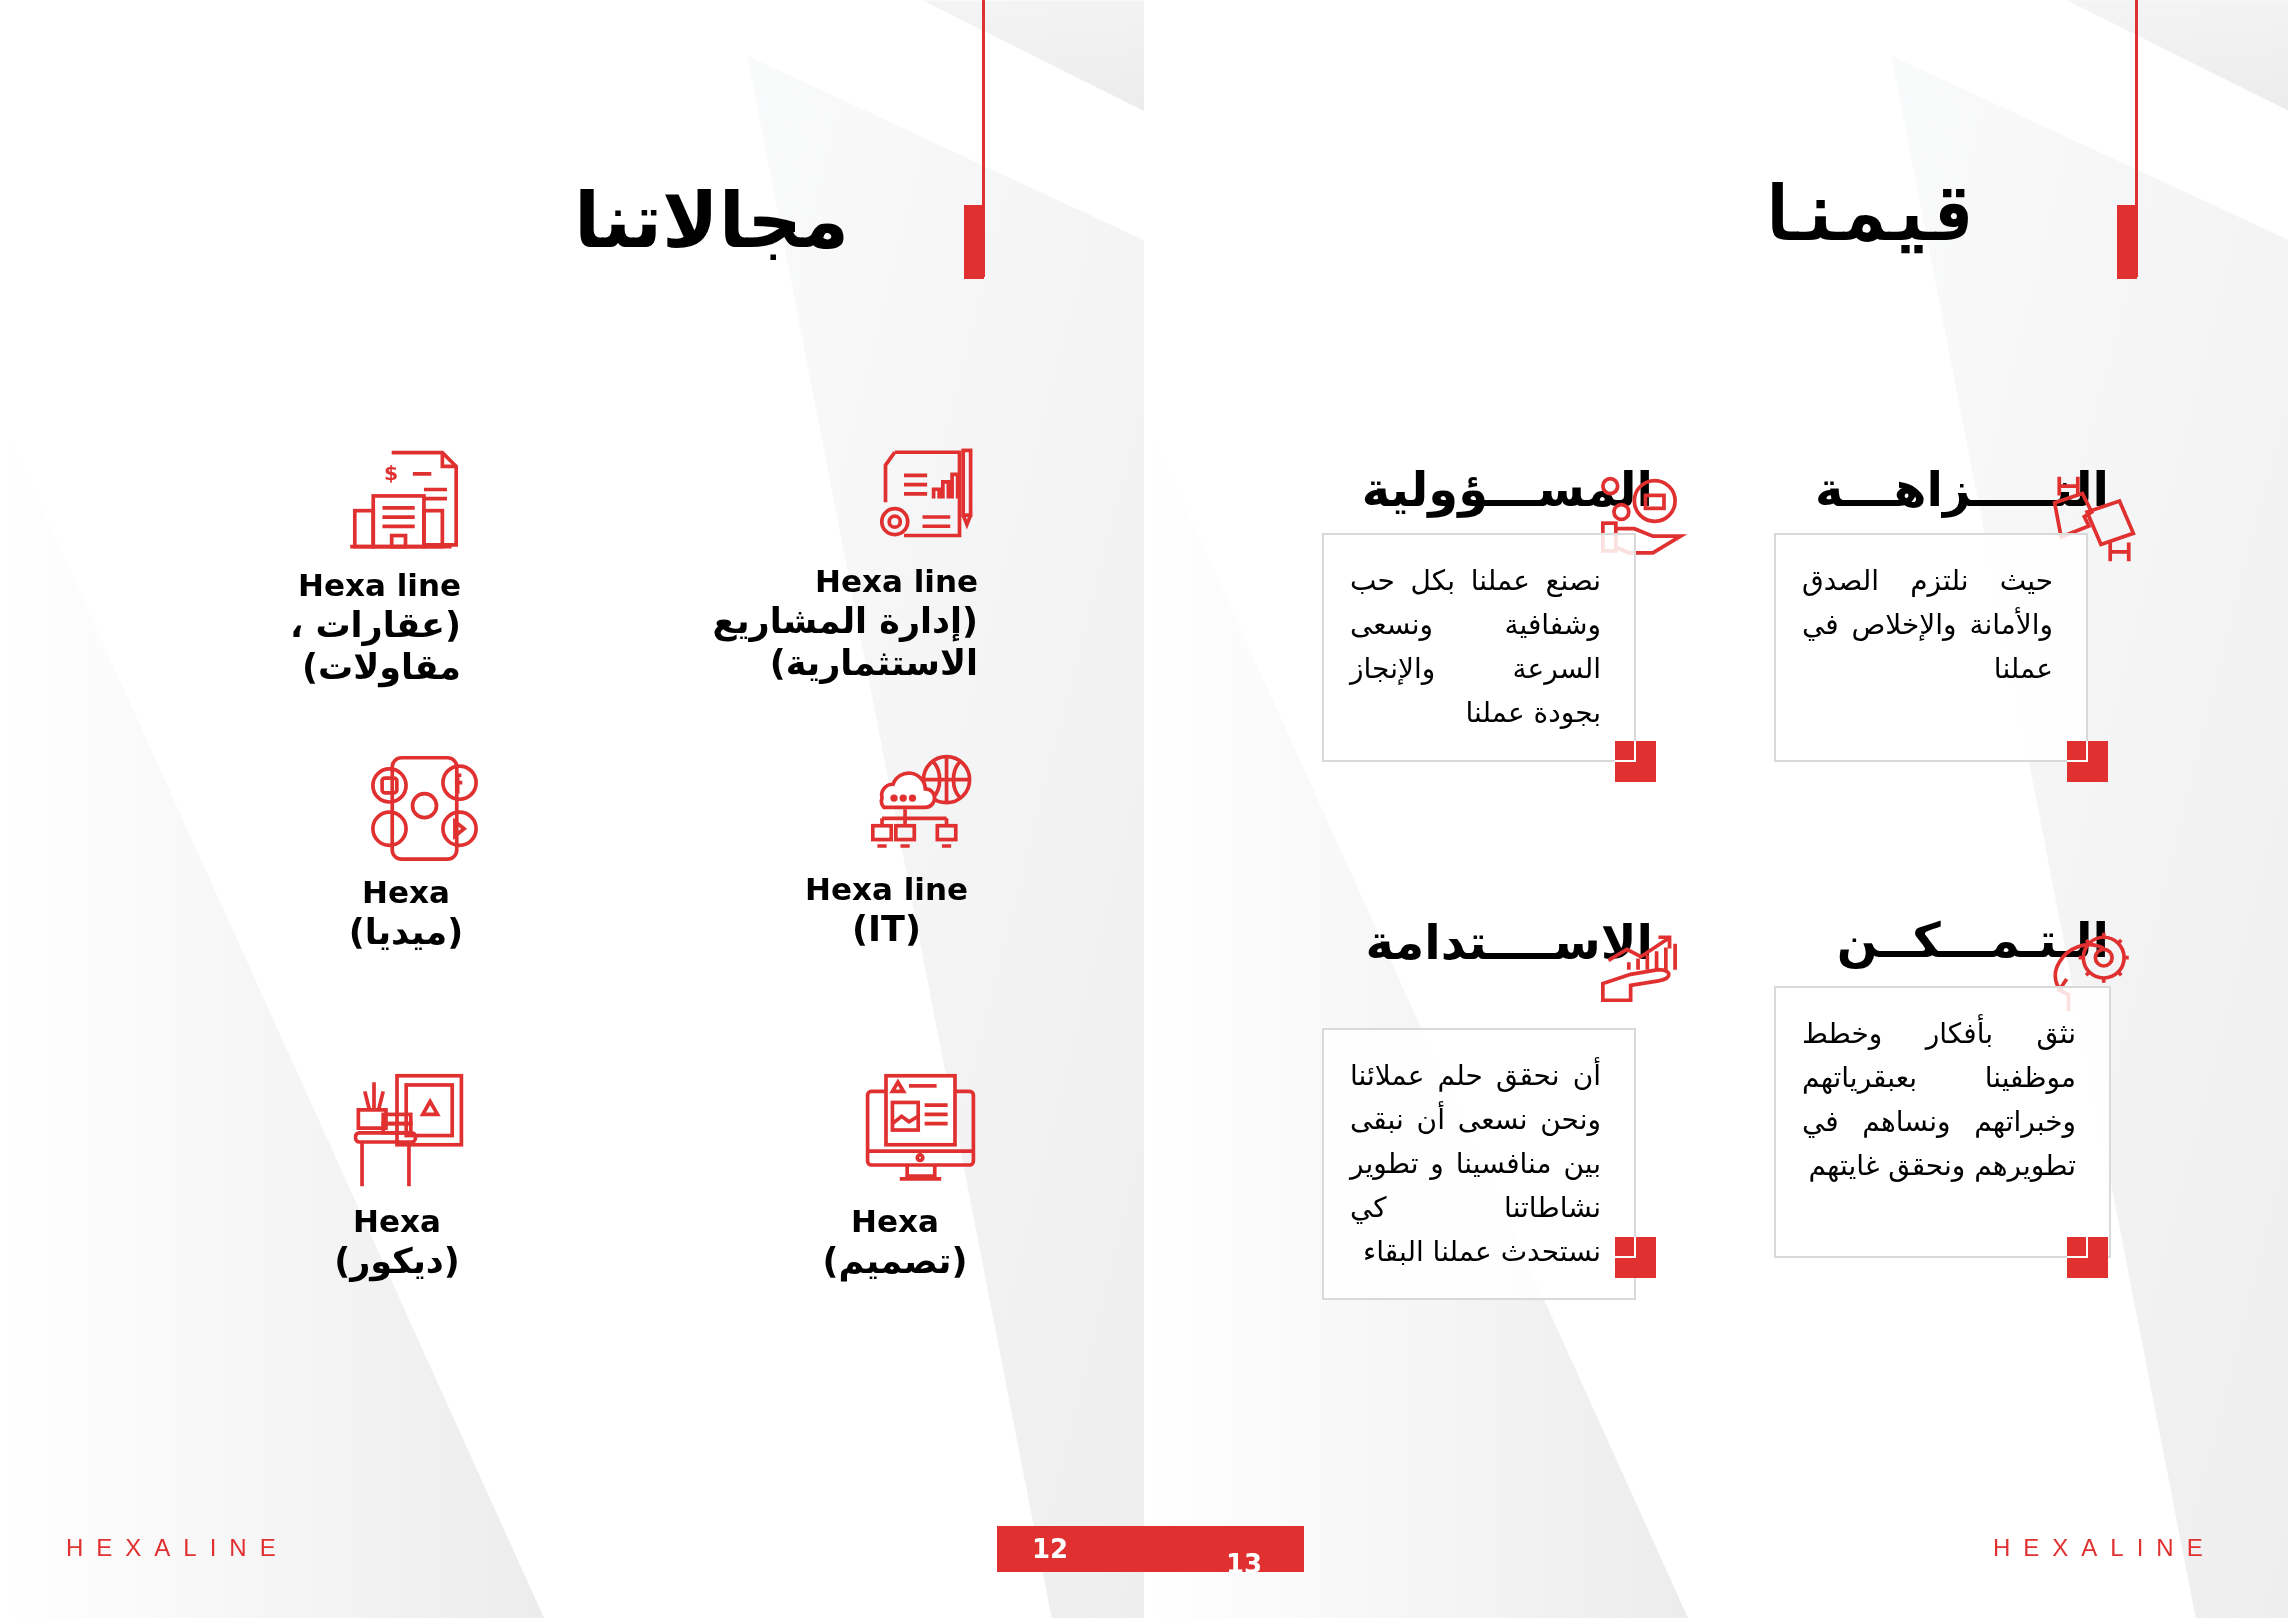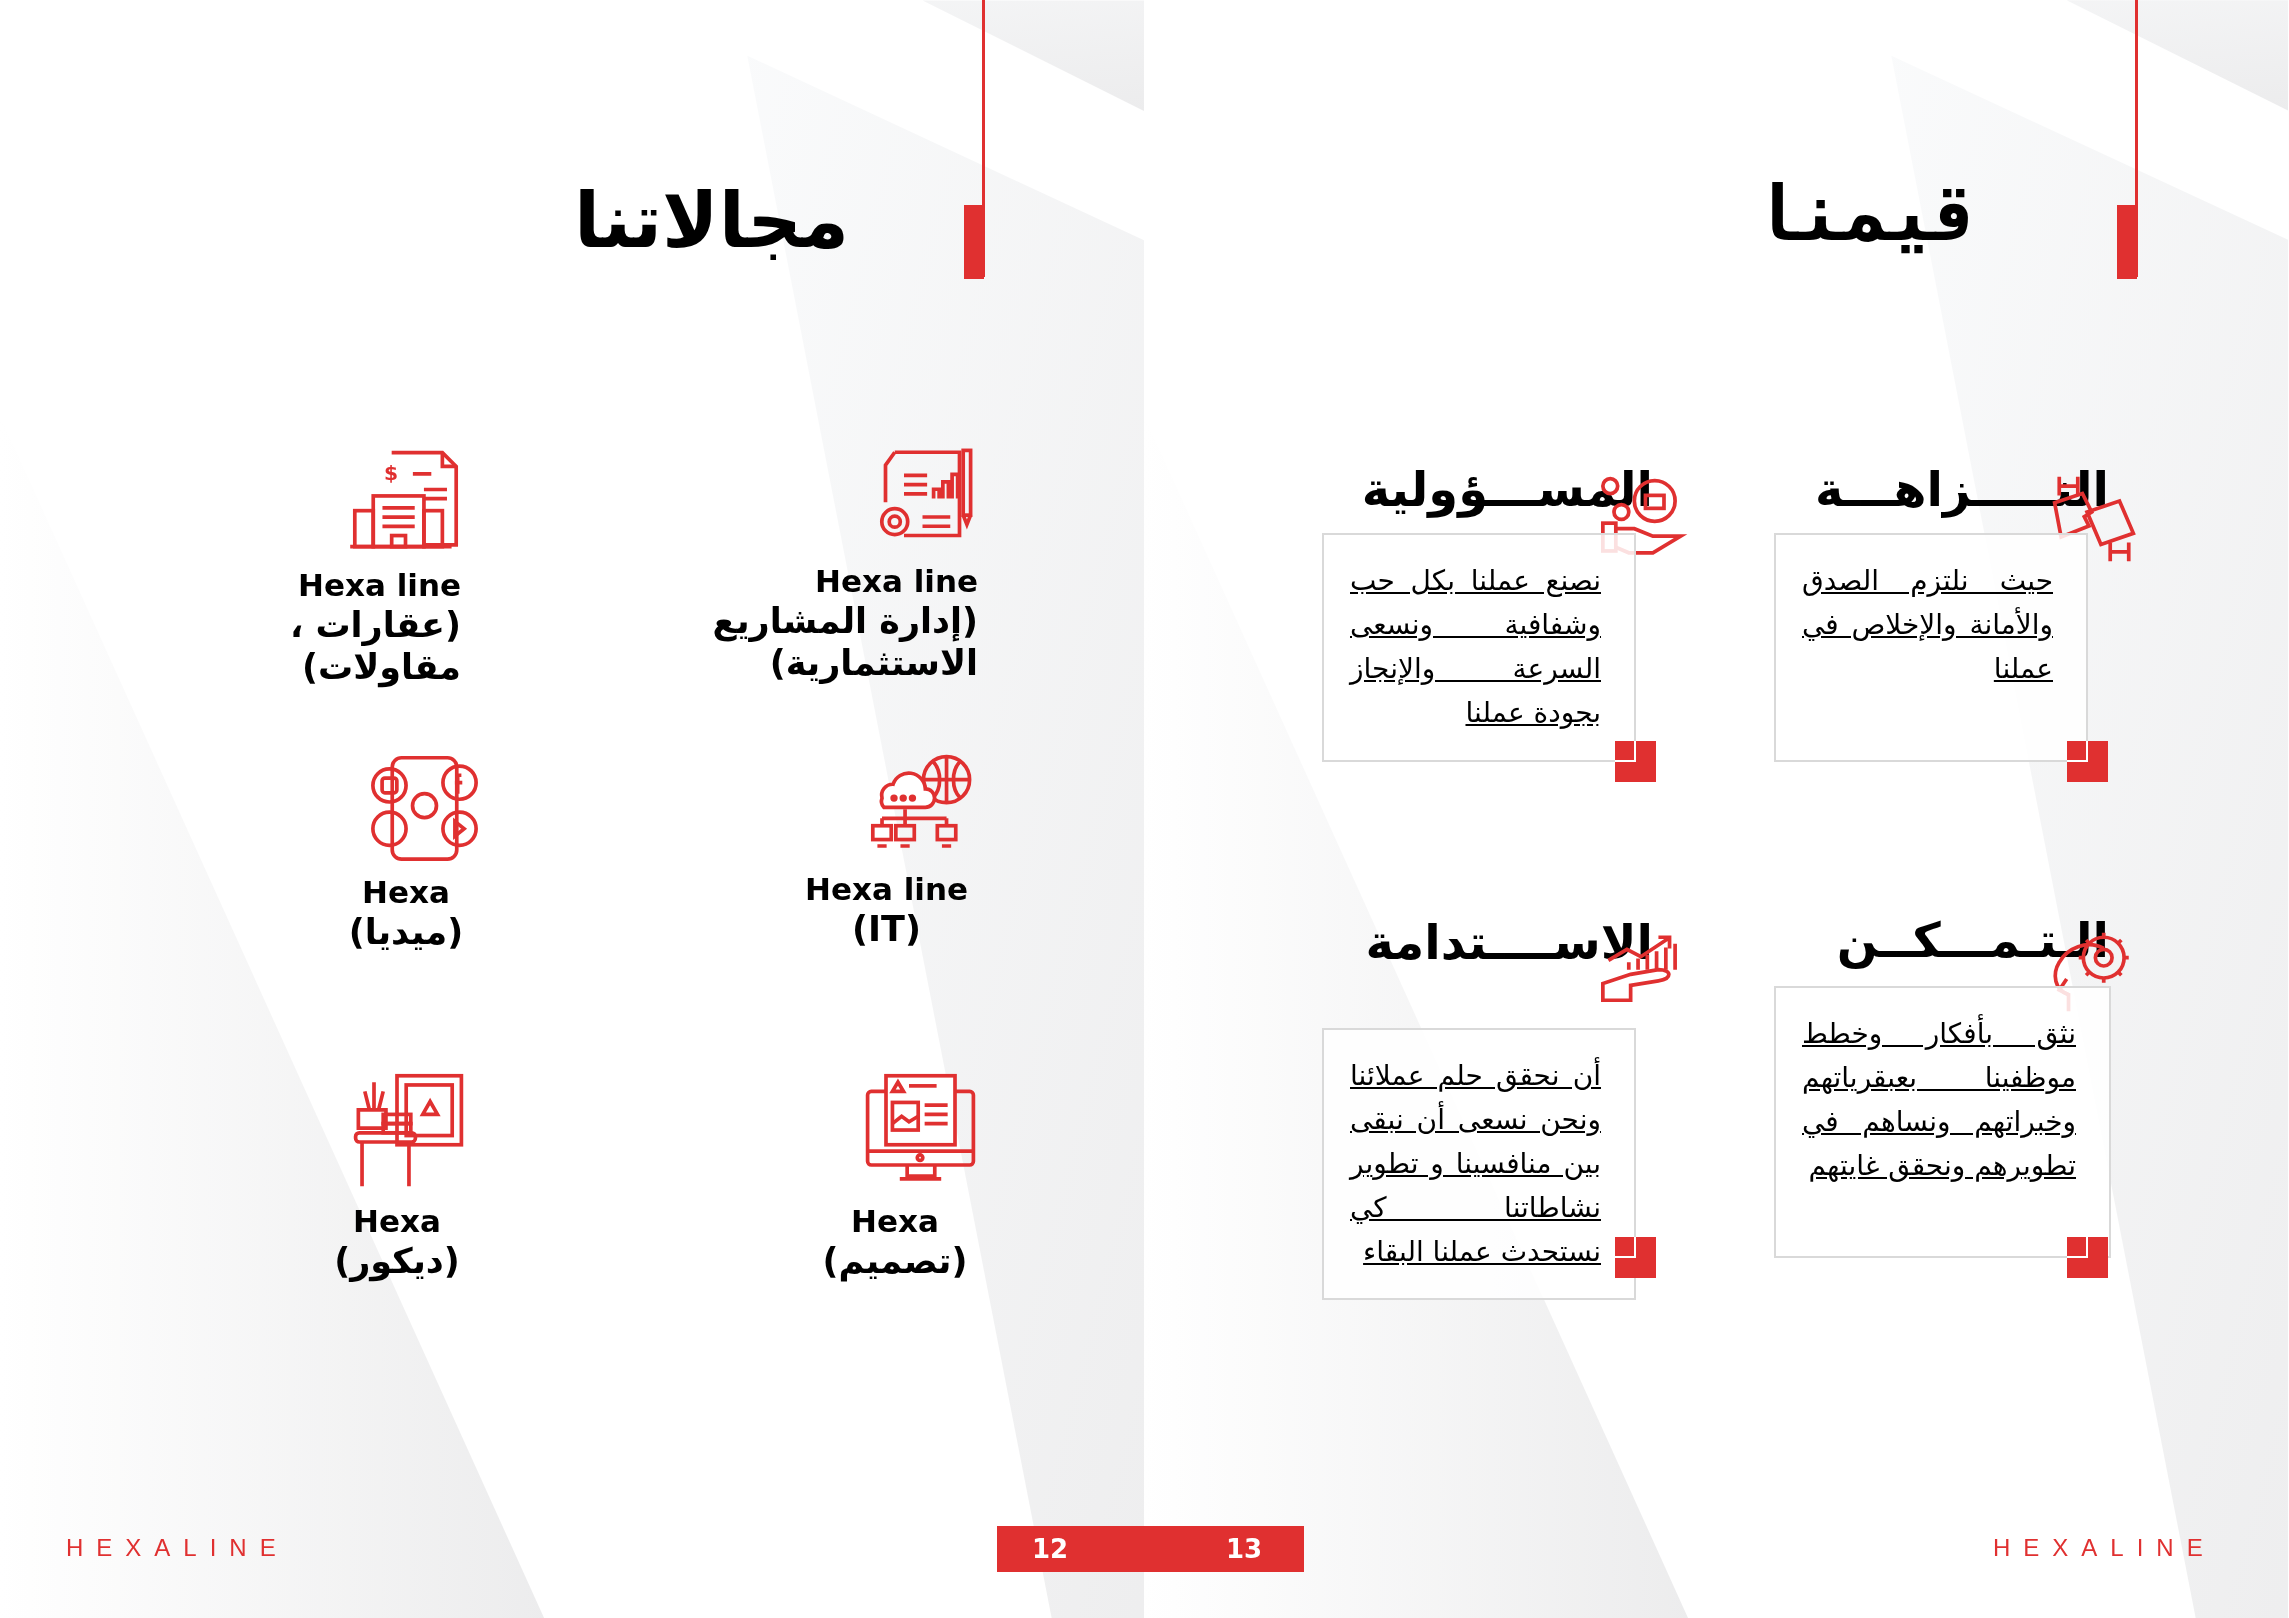--- a/index.html
+++ b/index.html
@@ -13,21 +13,21 @@
   .title{position:absolute;top:175px;font-size:76px;font-weight:bold;direction:rtl;text-align:right;line-height:1.2;}
   .brand{position:absolute;top:1534px;font-size:24px;letter-spacing:13px;color:#e03030;font-family:"Liberation Sans",sans-serif;}
   .pagebox{position:absolute;left:997px;top:1526px;width:307px;height:46px;background:#e03030;color:#fff;font-size:26px;font-weight:bold;}
   .pagebox span{position:absolute;top:8.3px;}
   .svc{position:absolute;text-align:center;direction:rtl;}
   .svc .lbl1{font-size:31px;font-weight:bold;direction:ltr;line-height:1.2;}
   .svc .lbl2{font-size:35px;font-weight:bold;line-height:1.2;}
   .svc svg{display:block;}
   .val-title{position:absolute;font-size:48px;font-weight:bold;direction:rtl;text-align:right;white-space:nowrap;}
   .val-box{position:absolute;width:310px;border:2.8px solid #d9d9d9;background:rgba(255,255,255,0.85);}
-  .val-text{position:absolute;right:33px;left:26px;top:24px;font-size:28px;line-height:44px;direction:rtl;text-align:justify;text-align-last:right;text-decoration:underline;}
+  .val-text{position:absolute;right:33px;left:26px;top:24px;font-size:28px;line-height:44px;direction:rtl;text-align:justify;text-align-last:right;}
   .corner{position:absolute;width:41px;height:41px;background:#e03030;}
   .corner:after{content:"";position:absolute;left:0;top:0;width:18.5px;height:18.5px;border-right:2.8px solid #fff;border-bottom:2.8px solid #fff;background:transparent;}
   .val-icon{position:absolute;}
 </style>
 </head>
 <body>
 
 <div class="page left">
   <svg class="bgpoly" width="1144" height="1619" viewBox="0 0 1240 1754">
     <defs>
@@ -208,15 +208,15 @@
   <div class="val-box" style="left:178px;top:1028px;height:268px;">
     <div class="val-text">أن نحقق حلم عملائنا ونحن نسعى أن نبقى بين منافسينا و تطوير نشاطاتنا كي نستحدث عملنا البقاء</div>
   </div>
   <div class="corner" style="left:471px;top:1237px;"></div>
 
   <div class="brand" style="left:849px;">HEXALINE</div>
 </div>
 
 <div class="pagebox">
   <span style="left:35px;">12</span>
-  <span style="left:229px;">13</span>
+  <span style="left:229px;margin-top:15px;">13</span>
 </div>
 
 
 </body></html>

